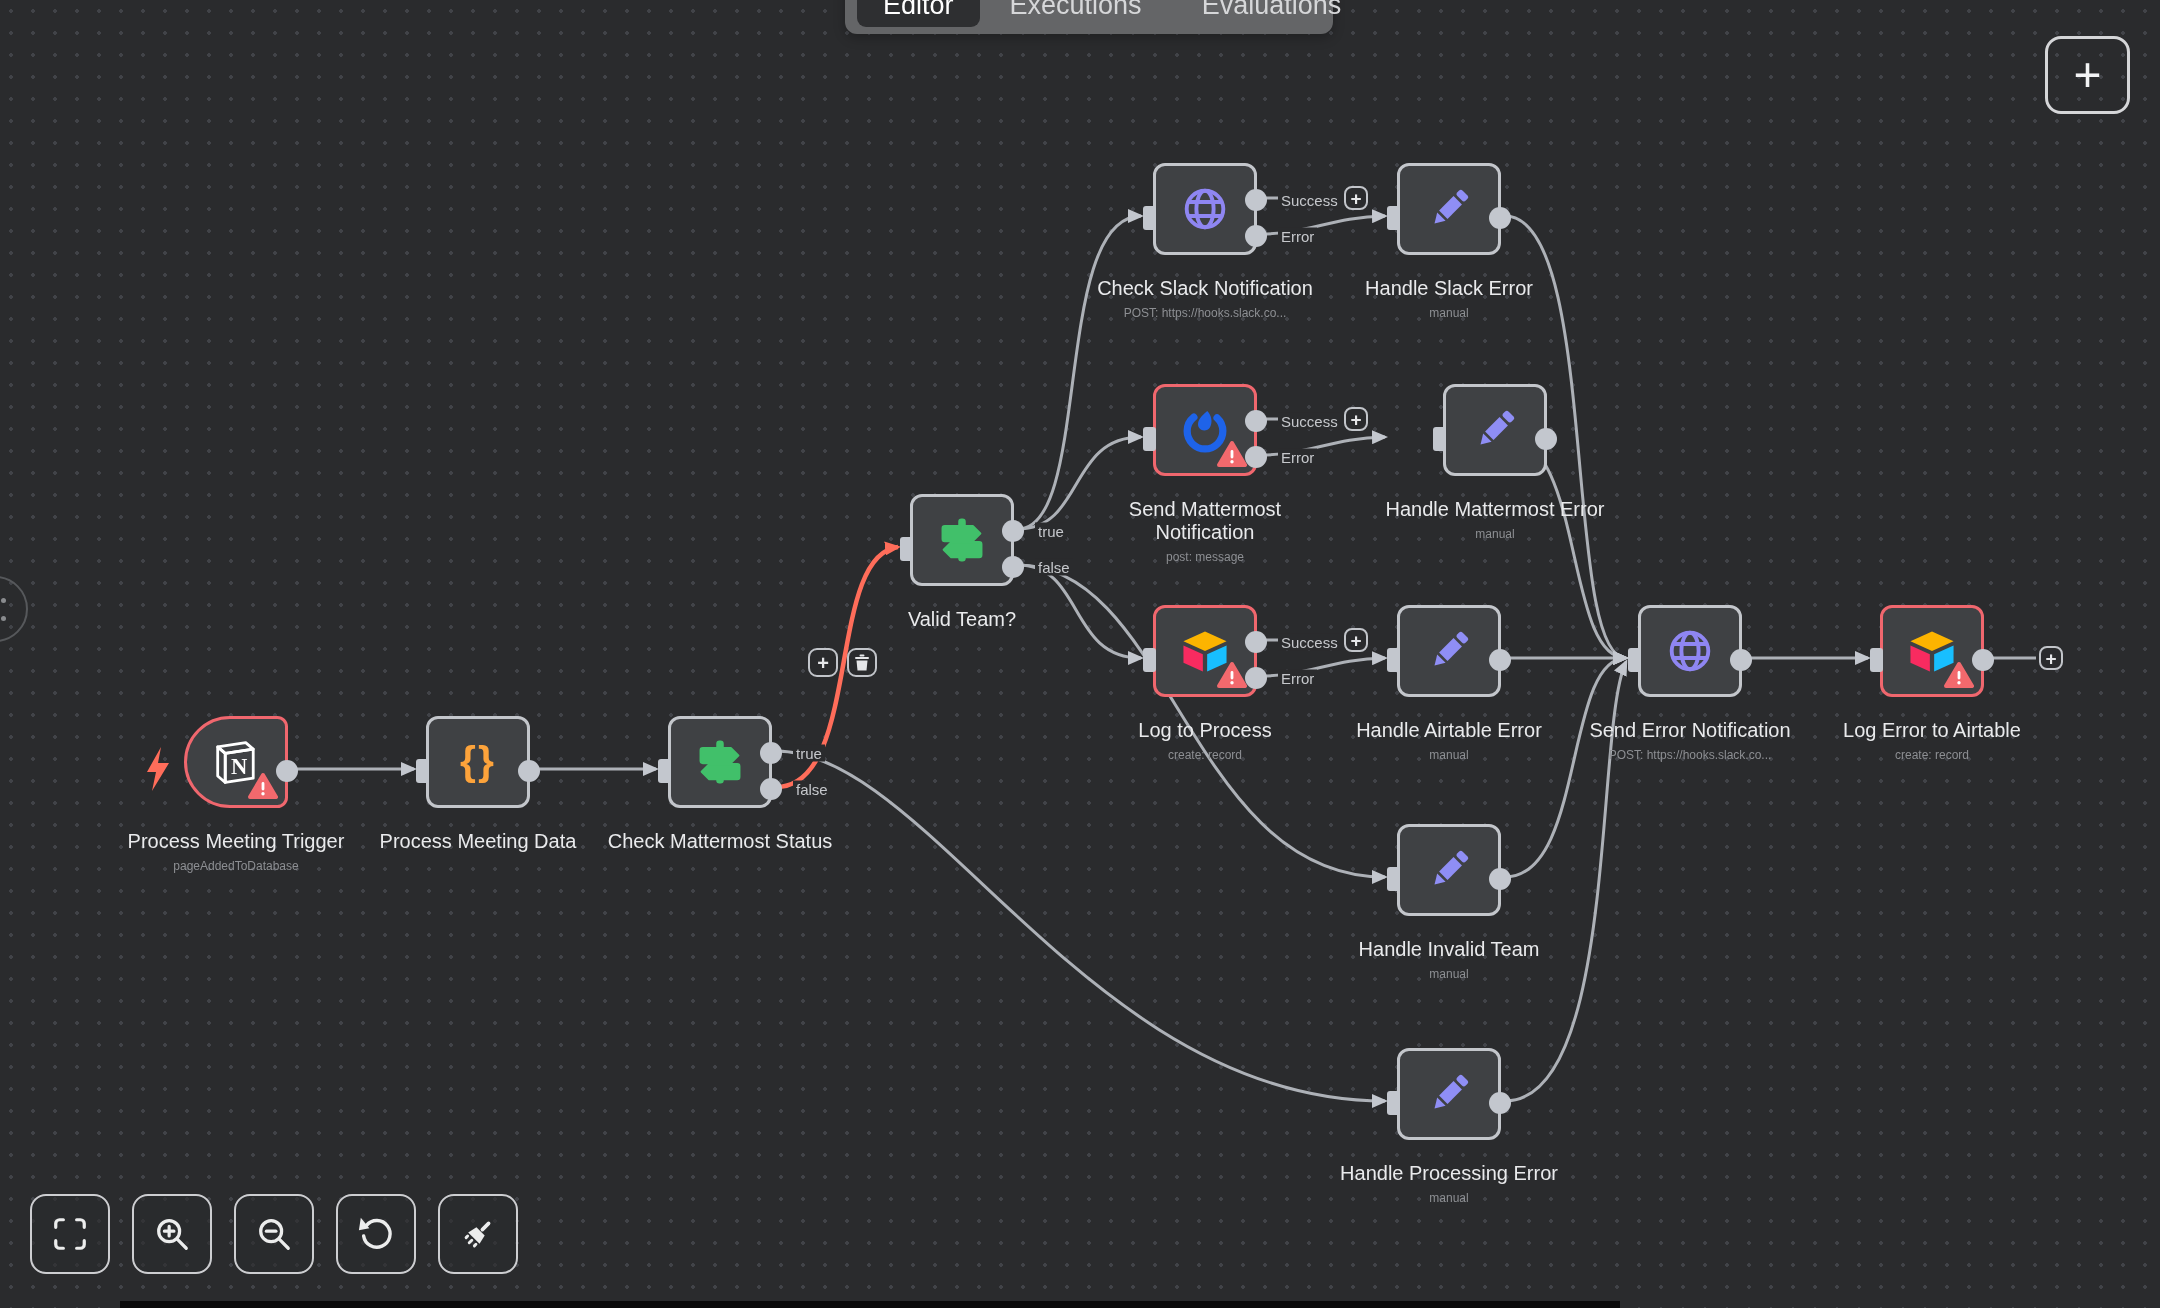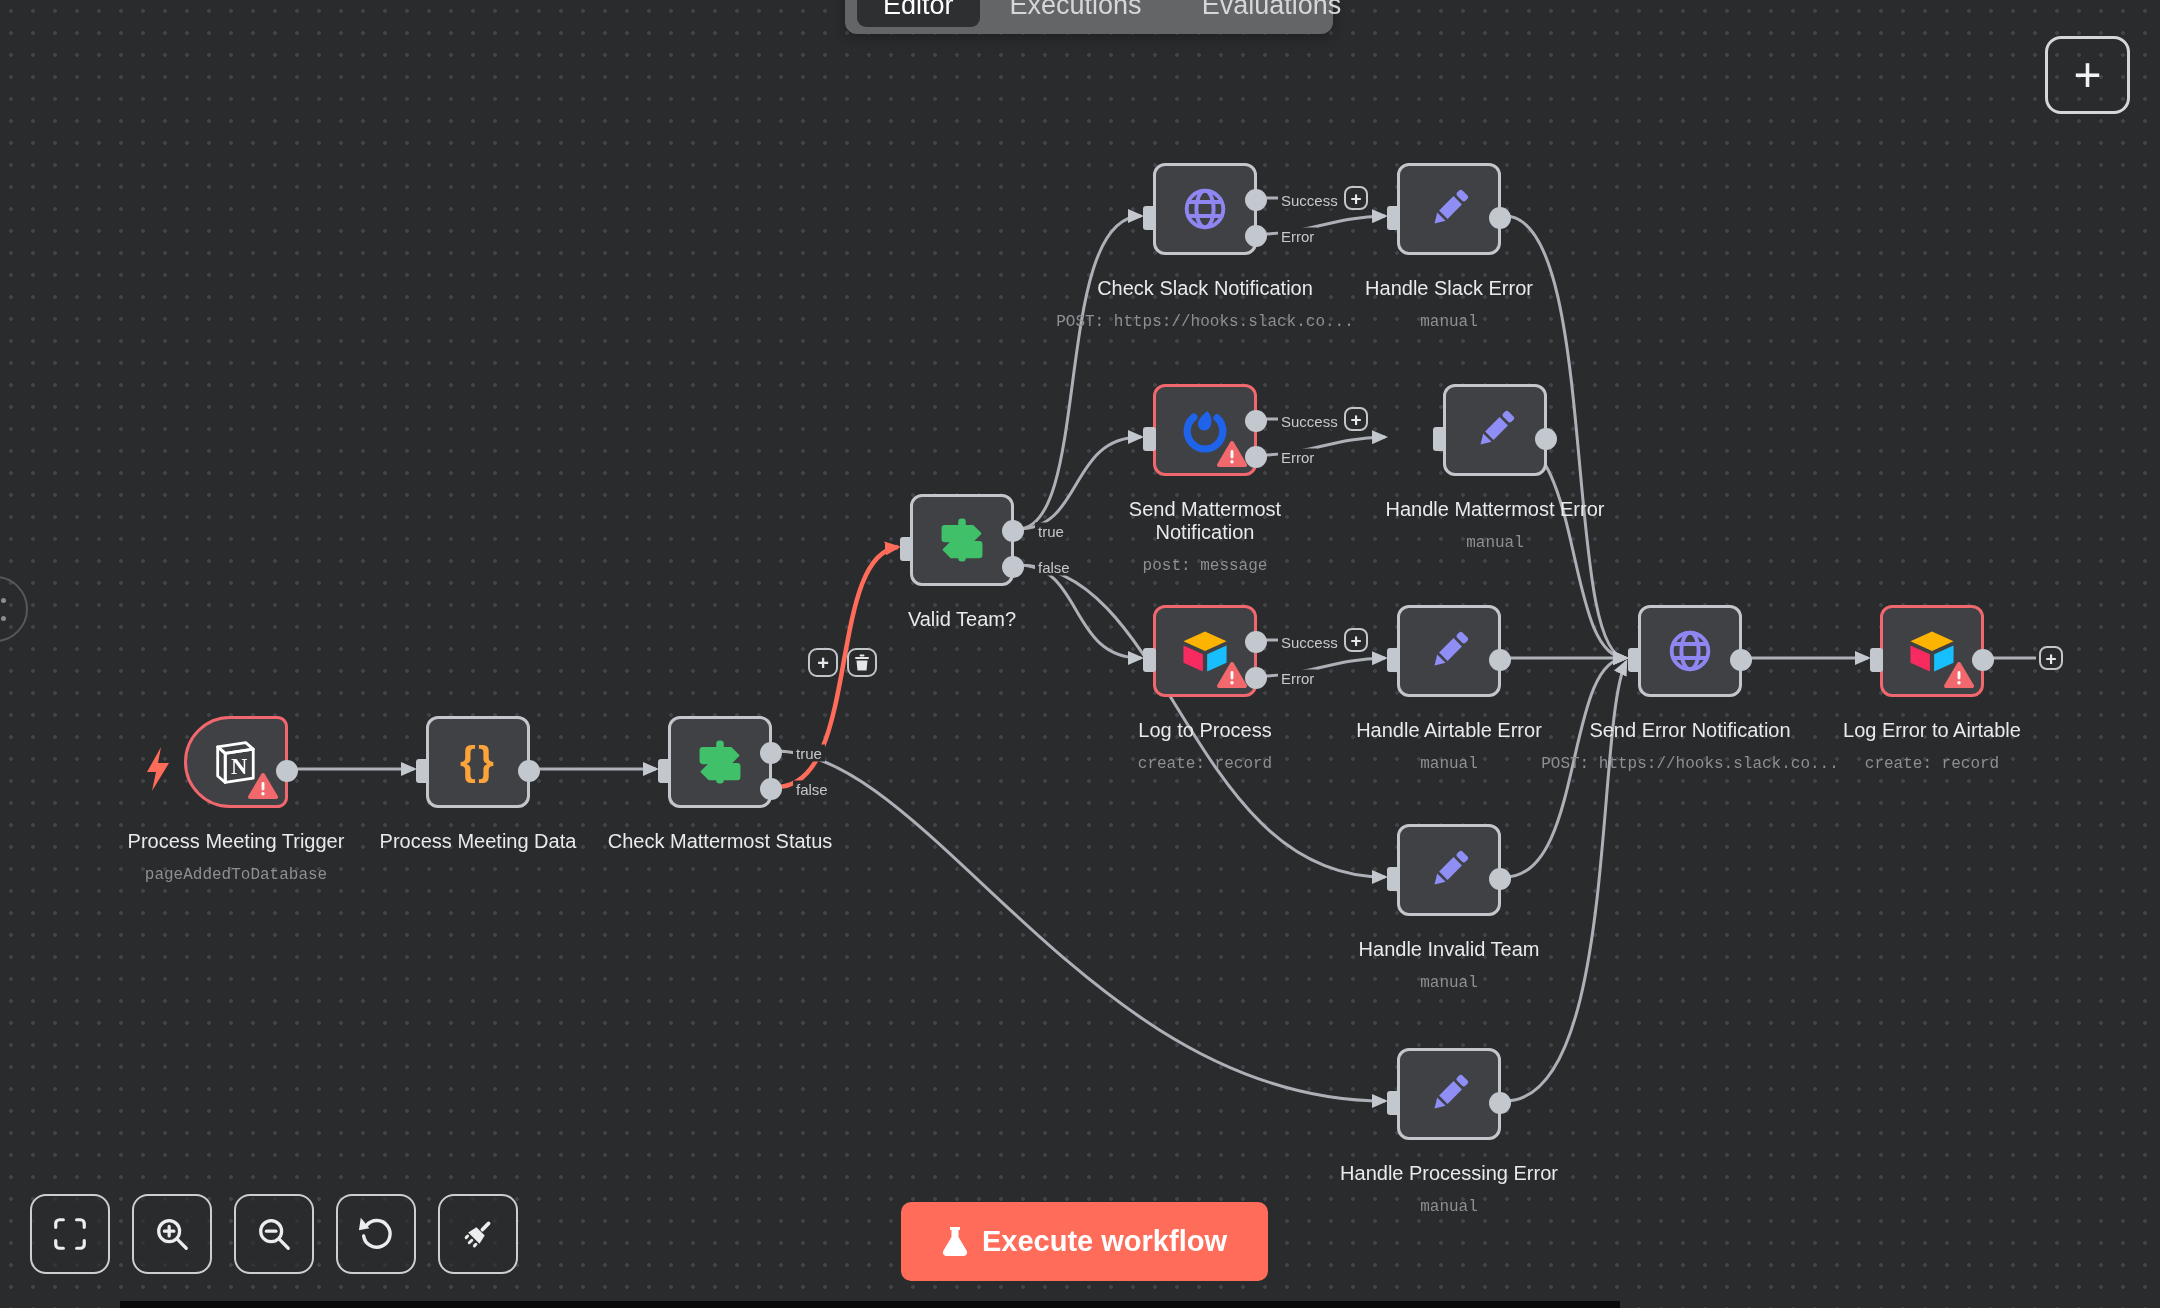--- a/index.html
+++ b/index.html
@@ -26,21 +26,21 @@
   .out-port{position:absolute;right:-13px;width:22px;height:22px;border-radius:50%;background:#c3c7ce;z-index:3;}
   .out-single{top:41px;}
   .out-a{top:23px;}
   .out-b{top:59px;}
   .in-stub{position:absolute;left:-13px;top:40px;width:13px;height:24px;background:#c3c7ce;border-radius:3px;z-index:3;}
   .port-label{position:absolute;left:122px;transform:translateY(-50%);font-size:15px;color:#c6c8cc;
     background:#2a2b2d;padding:0 3px;white-space:nowrap;z-index:3;}
   .pl-a{top:34px;} .pl-b{top:70px;}
   .labels{position:absolute;top:114px;left:50%;transform:translateX(-50%);width:300px;text-align:center;}
   .nname{font-size:20px;font-weight:500;color:#e9eaec;line-height:1.15;}
-  .nsub{font-size:16px;color:#8d8f93;margin-top:13px;font-family:Liberation Mono, monospace;}
+  .nsub{font-size:12px;color:#8d8f93;margin-top:6px;}
   
   .mini{position:absolute;width:24px;height:24px;border:2.5px solid #c2c5ca;border-radius:8px;background:#2a2b2d;
     color:#e6e7e9;font-size:19px;font-weight:600;display:flex;align-items:center;justify-content:center;z-index:2;line-height:1;}
   .hoverbtn{position:absolute;width:30px;height:29px;border:2.5px solid #c2c5ca;border-radius:9px;background:#2a2b2d;
     color:#e6e7e9;font-size:20px;font-weight:600;display:flex;align-items:center;justify-content:center;z-index:4;line-height:1;}
   
   .tabbar{position:absolute;left:845px;top:-24px;width:488px;height:58px;background:#646567;border-radius:12px;
     display:flex;align-items:center;padding:0 12px;z-index:6;box-shadow:0 4px 12px rgba(0,0,0,.25);}
   .tab{font-size:27px;color:#d6d7d9;padding:0 30px;height:44px;display:flex;align-items:center;border-radius:9px;}
   .tab.active{background:#2e2f31;color:#ffffff;padding:0 26px;}
@@ -435,22 +435,16 @@
       <g transform="rotate(45 26 26)" fill="#eceded">
         <rect x="23.5" y="3" width="5" height="17" rx="2.5"></rect>
         <path d="M18,21 h16 l3,13 h-22 Z"></path>
         <rect x="16" y="36" width="4" height="7" rx="2"></rect>
         <rect x="24" y="36" width="4" height="9" rx="2"></rect>
         <rect x="32" y="36" width="4" height="7" rx="2"></rect>
       </g>
     </svg>
   </div>
 
-  <button class="exec">
-    <svg width="26" height="32" viewBox="0 0 26 32">
-      <path d="M8,1 h10 v3 h-1.5 v7 l8,13.5 a3.5,3.5 0 0 1 -3,5.5 h-17 a3.5,3.5 0 0 1 -3,-5.5 l8,-13.5 v-7 H8 Z" fill="#ffffff"></path>
-    </svg>
-    <span>Execute workflow</span>
-  </button>
 
   <div class="bottombar"></div>
 
 </div>
 
 </body></html>

